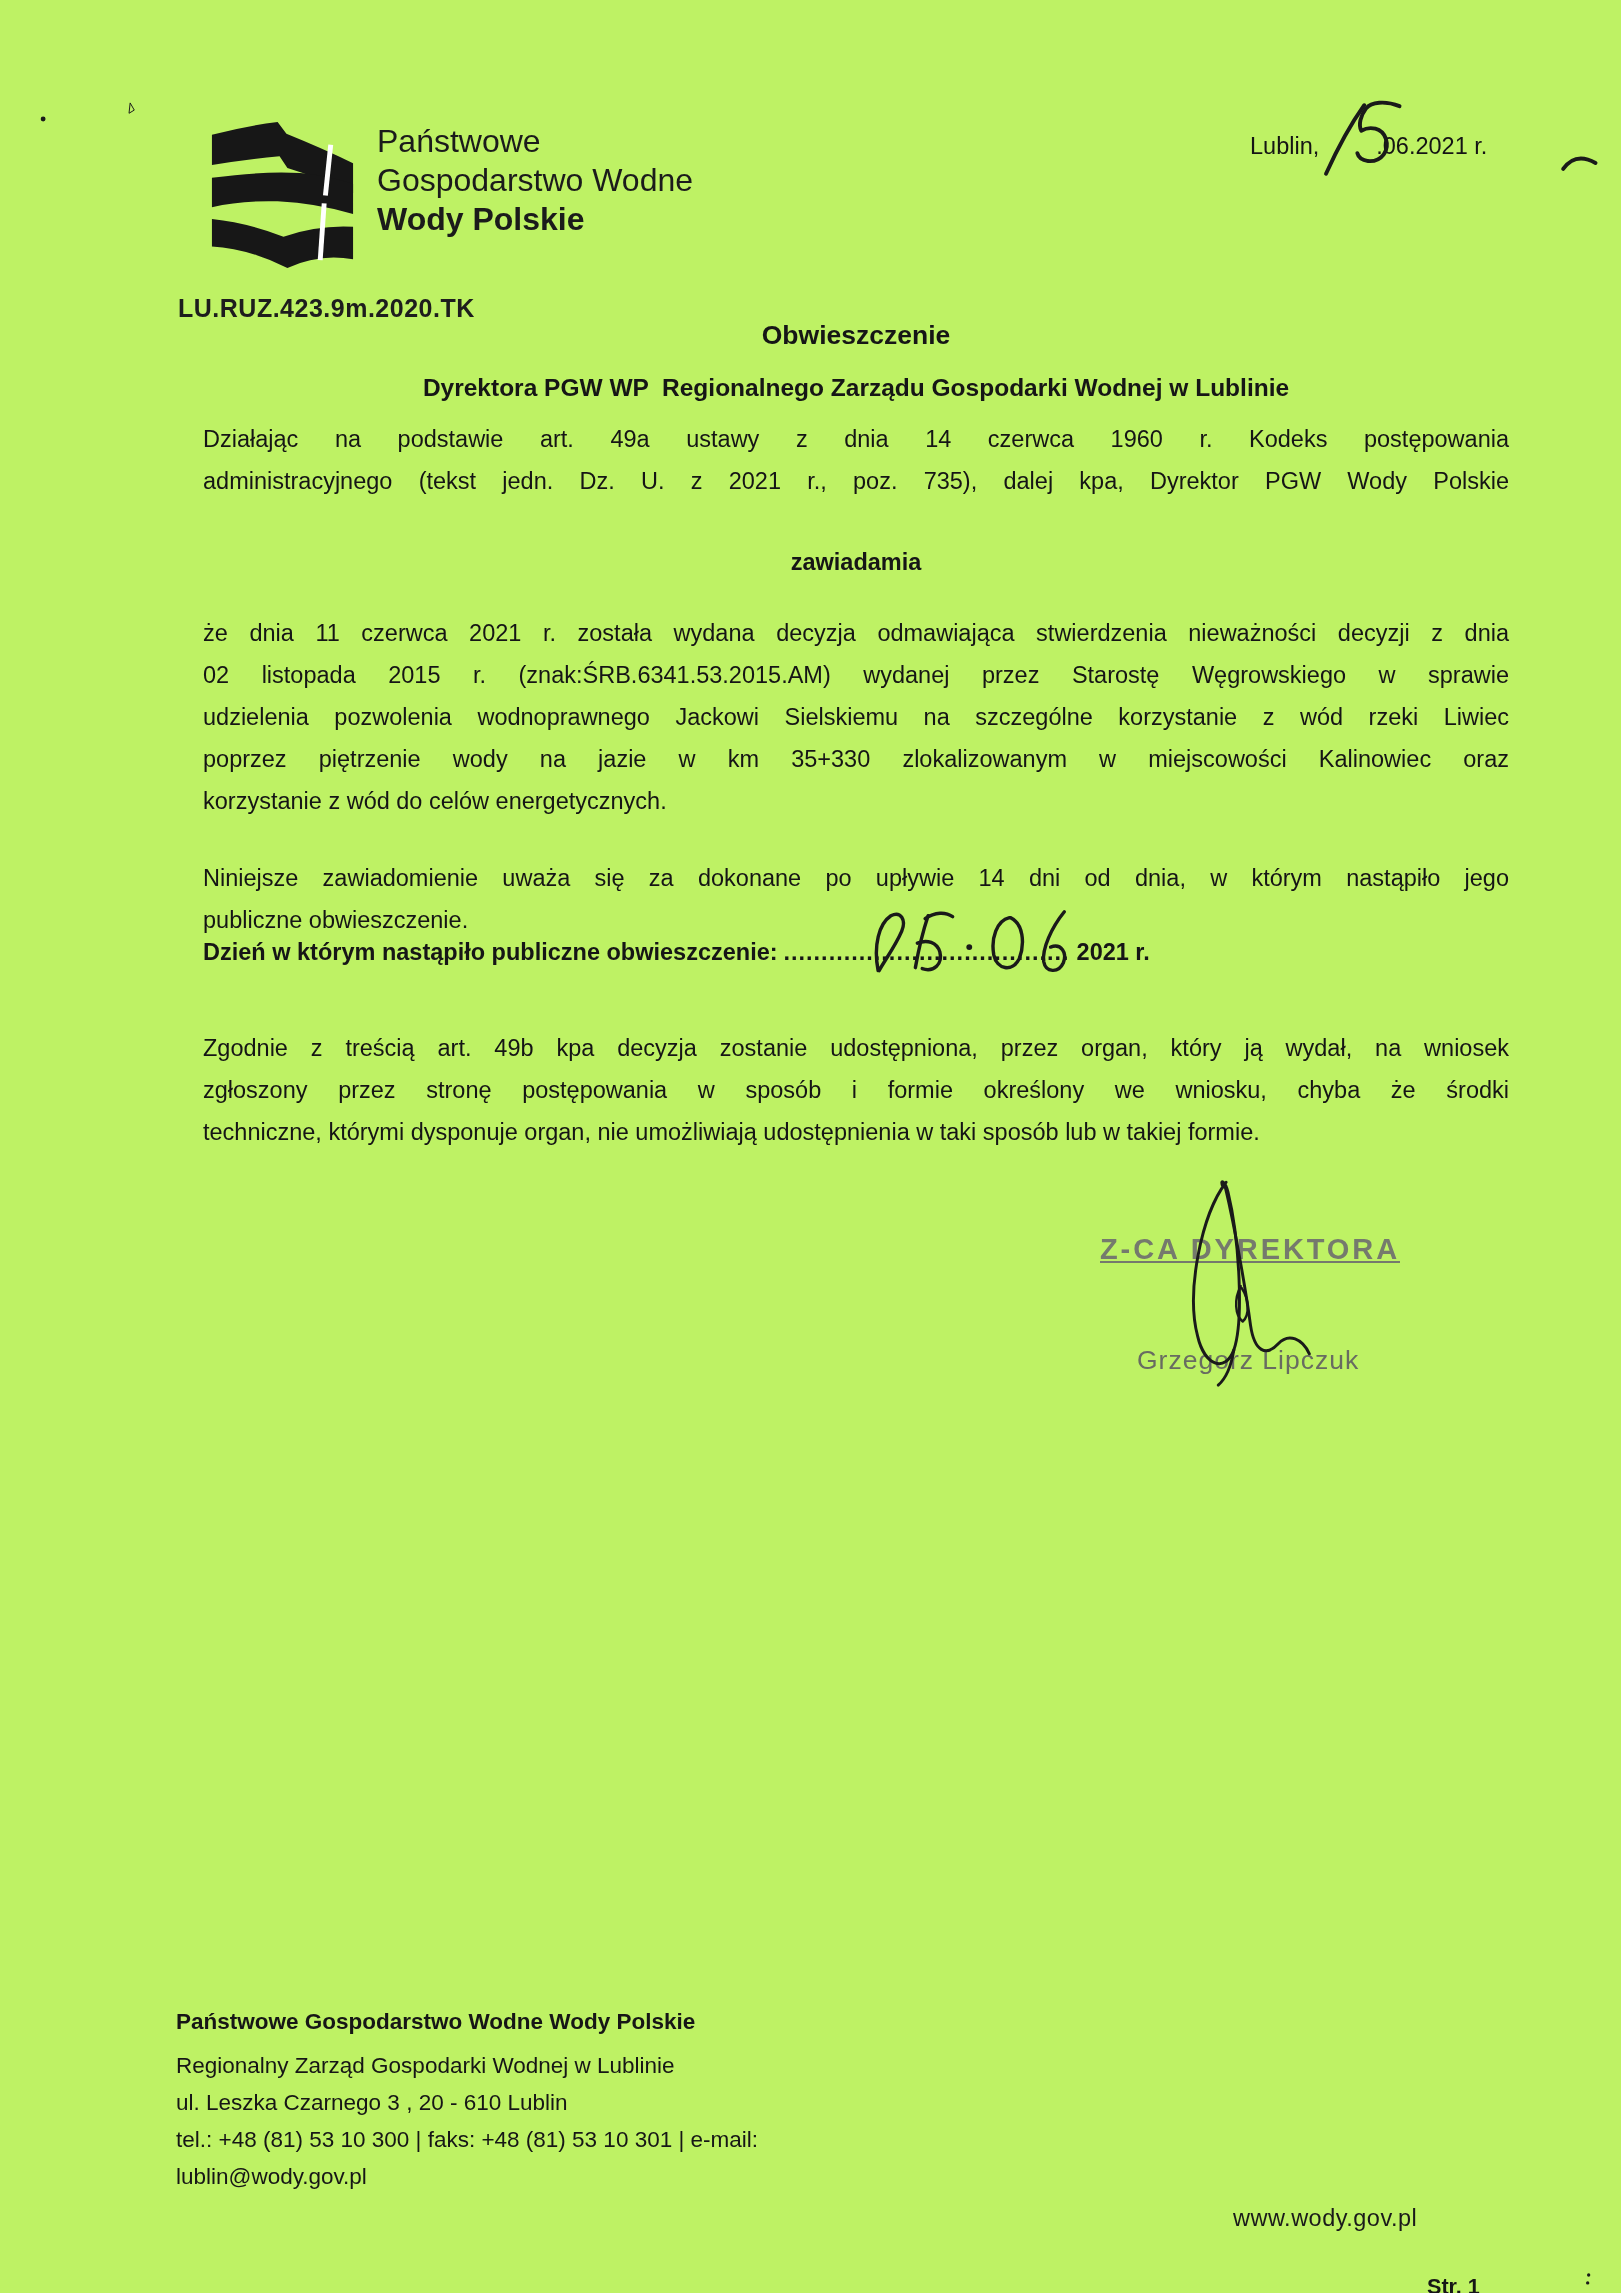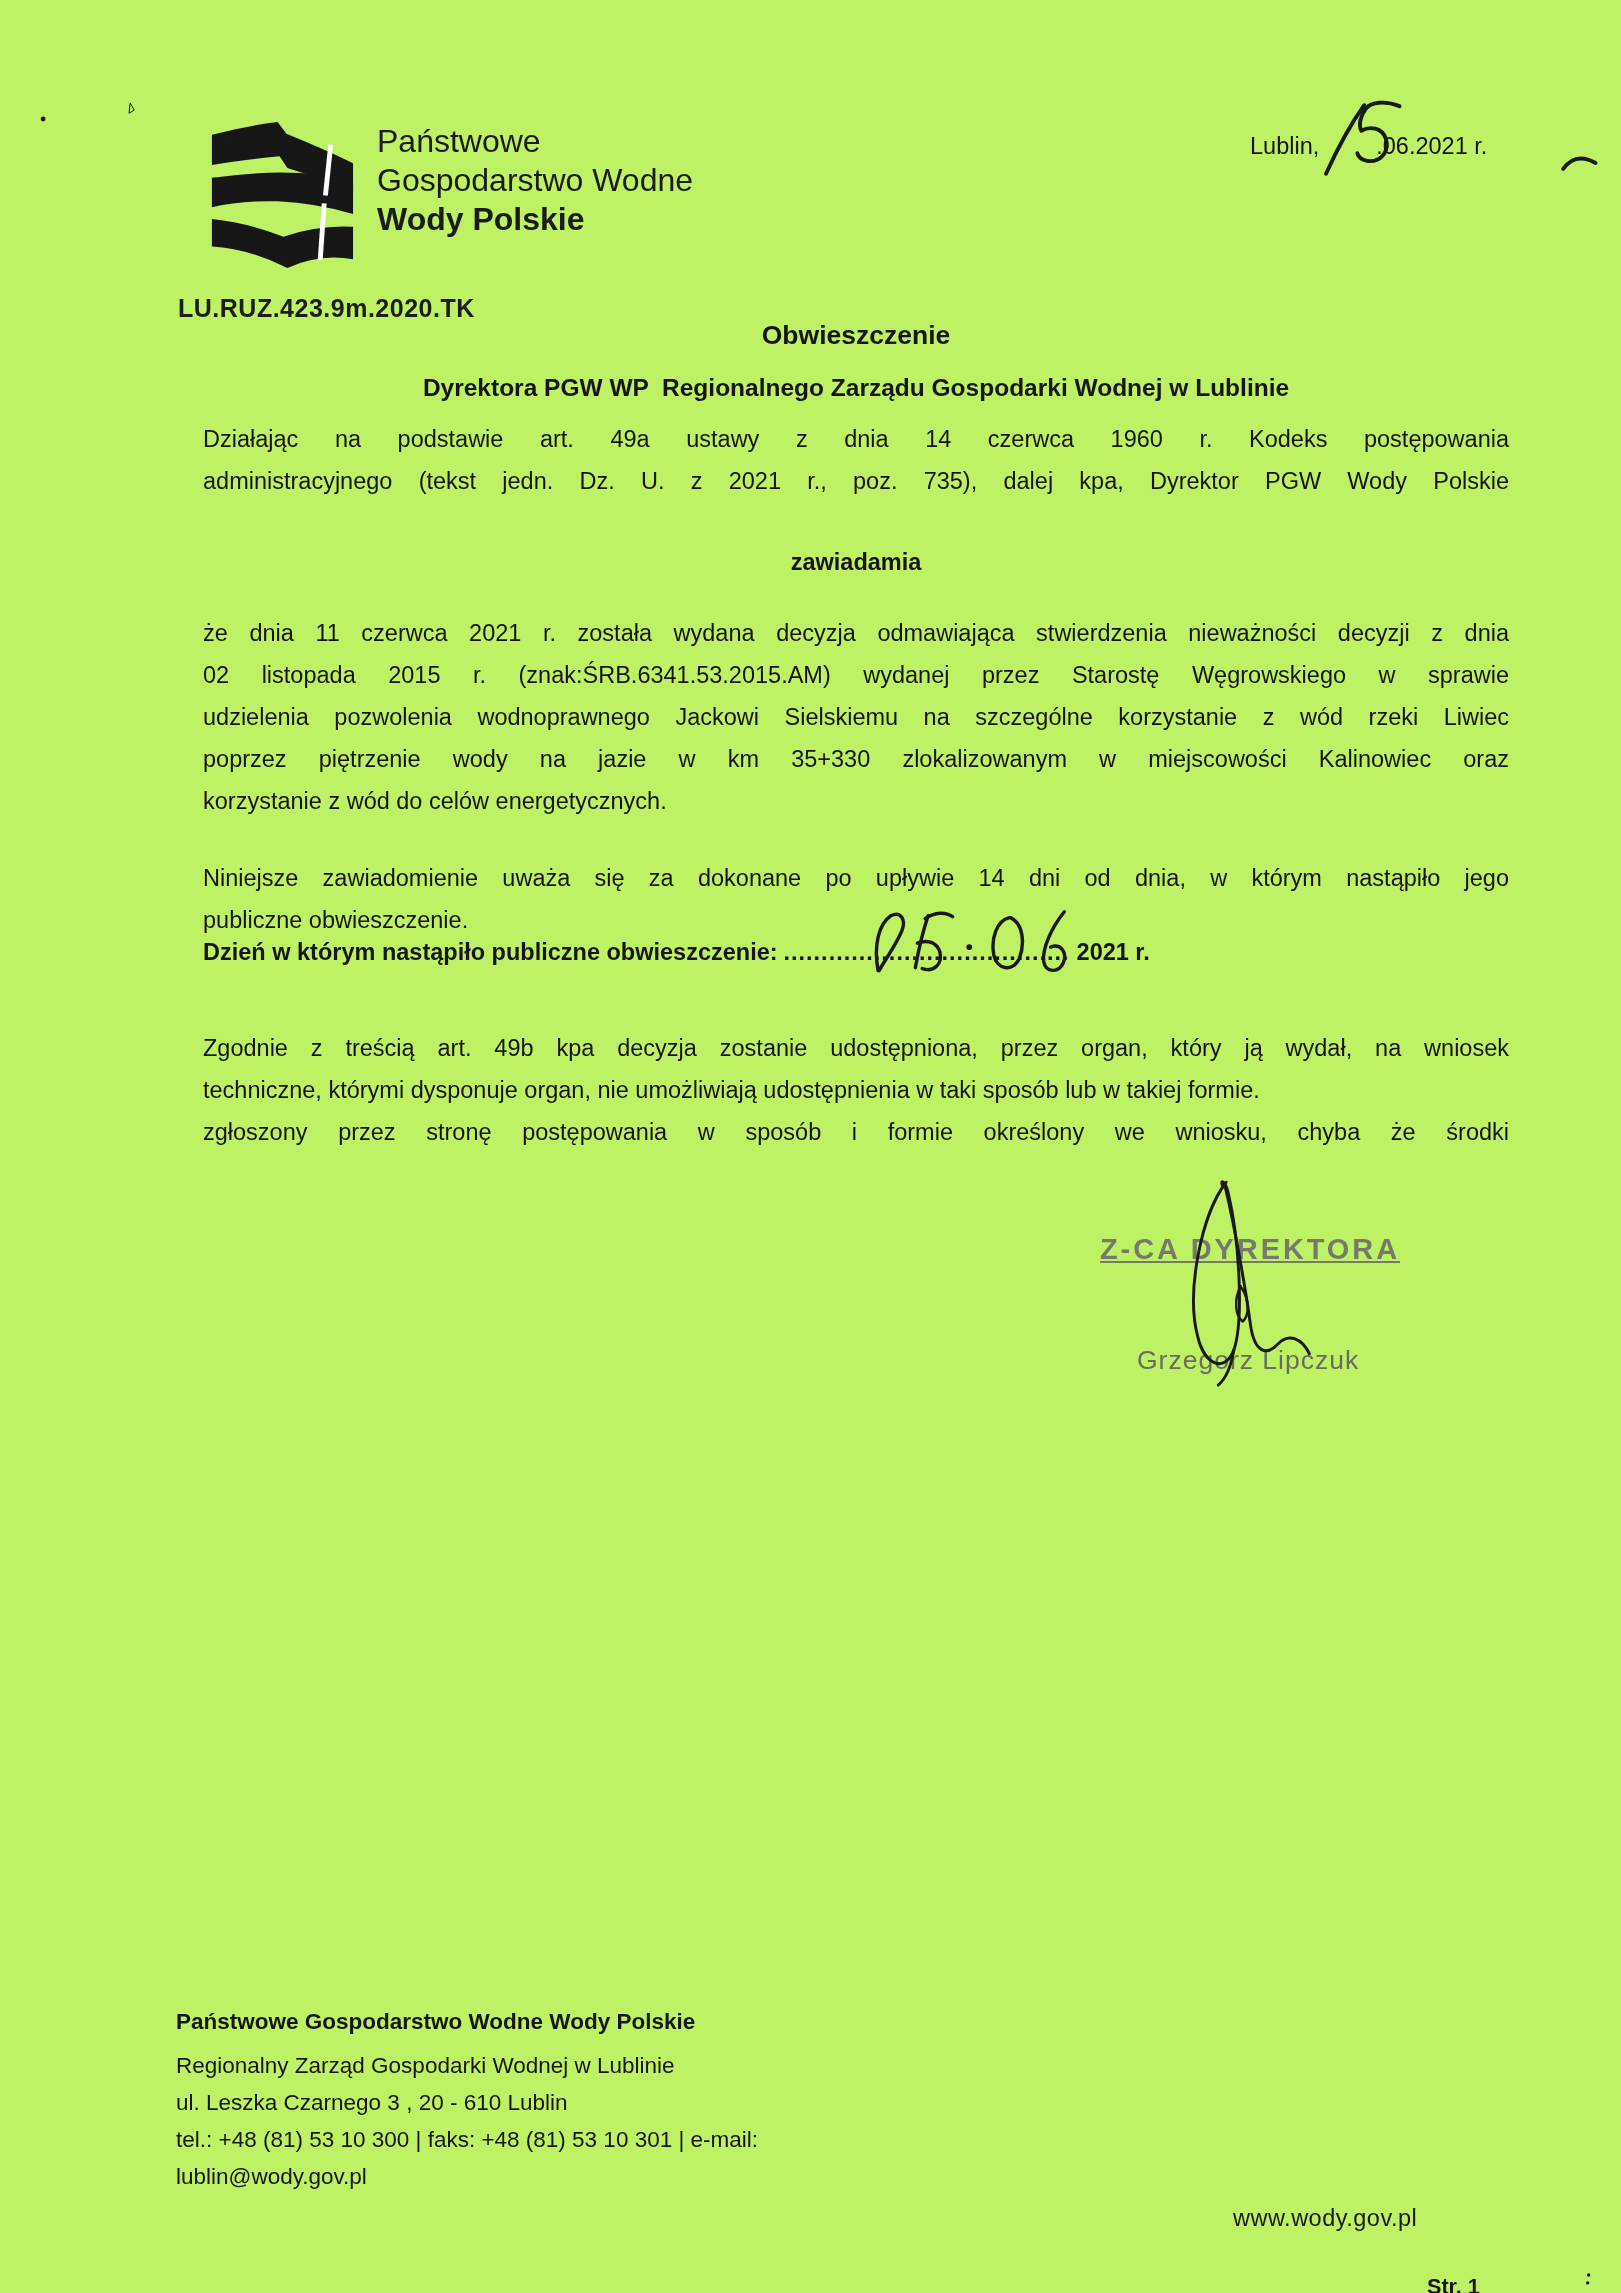--- a/index.html
+++ b/index.html
@@ -98,22 +98,22 @@
       <div class="jline">Niniejsze zawiadomienie uważa się za dokonane po upływie 14 dni od dnia, w którym nastąpiło jego</div>
       <div class="jline last">publiczne obwieszczenie.</div>
     </div>
 
   <div class="abs" id="deadline-row">
     <span>Dzień w którym nastąpiło publiczne obwieszczenie:</span><span class="dots">......................................</span><span class="year">2021 r.</span>
   </div>
 
   <div class="abs para" id="para-access">
       <div class="jline">Zgodnie z treścią art. 49b kpa decyzja zostanie udostępniona, przez organ, który ją wydał, na wniosek</div>
+      <div class="jline">zgłoszony przez stronę postępowania w sposób i formie określony we wniosku, chyba że środki</div>
       <div class="jline last">techniczne, którymi dysponuje organ, nie umożliwiają udostępnienia w taki sposób lub w takiej formie.</div>
-      <div class="jline">zgłoszony przez stronę postępowania w sposób i formie określony we wniosku, chyba że środki</div>
     </div>
 
   <div class="abs stamp" id="stamp-title">Z-CA DYREKTORA</div>
   <div class="abs" id="stamp-name">Grzegorz Lipczuk</div>
 
   <div class="abs" id="footer-org">Państwowe Gospodarstwo Wodne Wody Polskie</div>
   <div class="abs plainlines" id="footer-lines">
       <div class="jline">Regionalny Zarząd Gospodarki Wodnej w Lublinie</div>
       <div class="jline">ul. Leszka Czarnego 3 , 20 - 610 Lublin</div>
       <div class="jline">tel.: +48 (81) 53 10 300 | faks: +48 (81) 53 10 301 | e-mail:</div>

